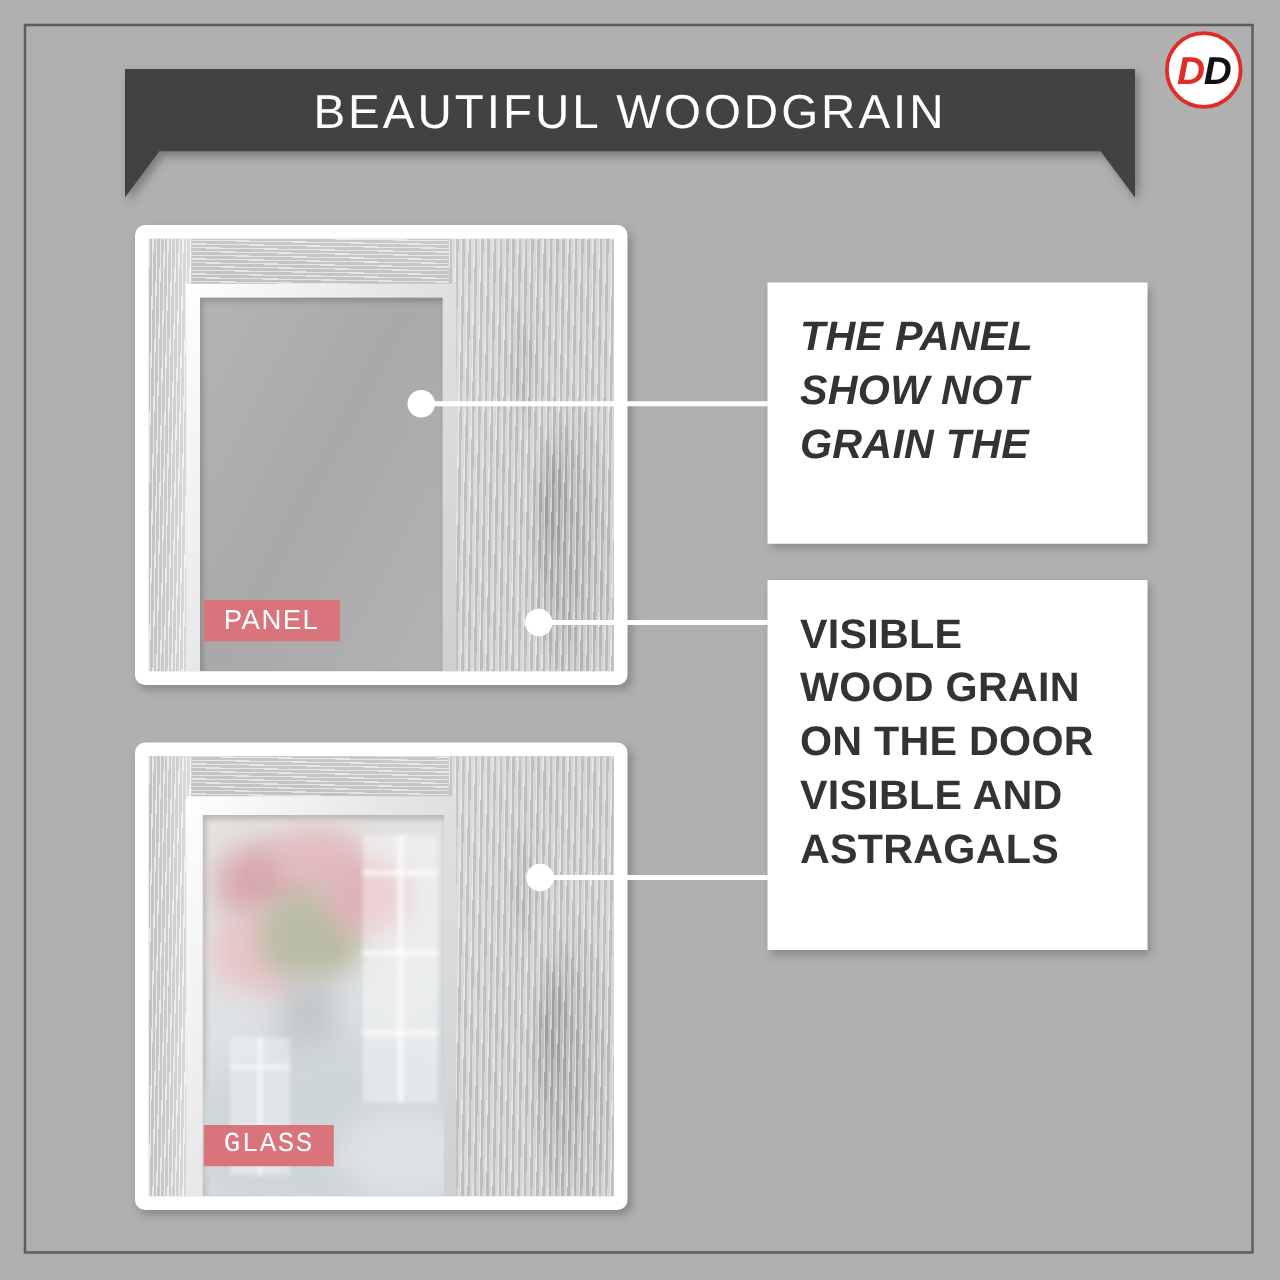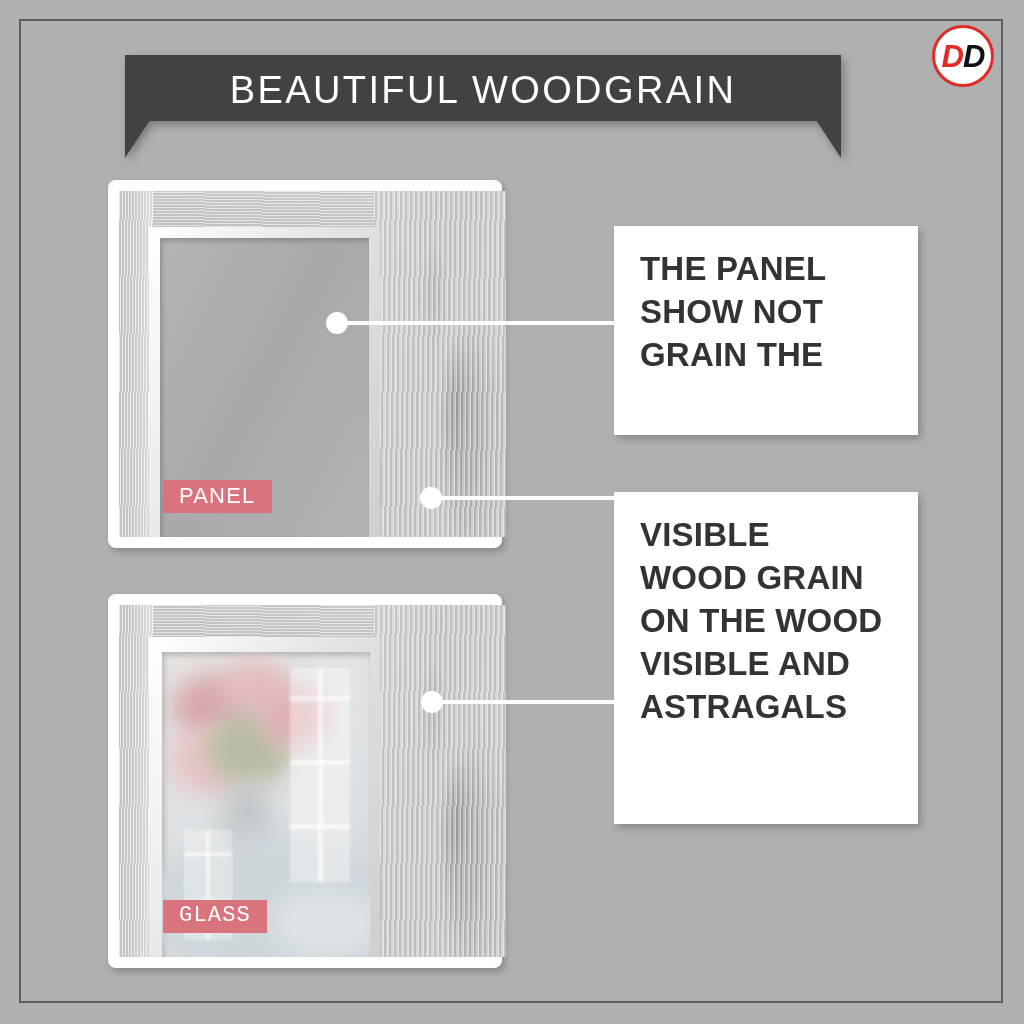--- a/index.html
+++ b/index.html
@@ -24,23 +24,23 @@
     width: 984px;
     height: 984px;
     border: 2px solid #5e5e5e;
     box-sizing: border-box;
     pointer-events: none;
   }
 
   
   .ribbon-wrap {
     position: absolute;
-    left: 125px;
+    left: 100px;
     top: 55px;
-    width: 716px;
+    width: 808px;
     height: 103px;
     filter: drop-shadow(3px 4px 4px rgba(0,0,0,0.30));
   }
   .ribbon {
     position: absolute;
     inset: 0;
     background: #424242;
     -webkit-clip-path: polygon(0 0, 100% 0, 100% 100%, 100% 100%,
                         96.6% 64%, 3.4% 64%, 0 100%);
     clip-path: polygon(0 0, 100% 0, 100% 100%, 100% 100%,
@@ -92,21 +92,20 @@
     box-shadow: 3px 4px 7px rgba(0,0,0,0.22);
     padding: 11px;
     box-sizing: border-box;
   }
   .frame-inner {
     position: relative;
     width: 100%;
     height: 100%;
     overflow: hidden;
     background: #c8c8c8;
-    padding-left: 15px;
   }
   #frame-panel { left: 108px; top: 180px; width: 394px; height: 368px; }
   #frame-glass { left: 108px; top: 594px; width: 394px; height: 374px; }
 
   
   .door-stile {                       
     position: absolute;
     top: 0; bottom: 0;
     right: 0;
     background:
@@ -190,22 +189,22 @@
     background: #ffffff;
     box-shadow: 3px 4px 7px rgba(0,0,0,0.22);
     box-sizing: border-box;
     padding: 22px 26px;
     color: #333333;
     font-size: 33px;
     font-weight: bold;
     line-height: 1.30;
     letter-spacing: 0.2px;
   }
-  #callout-1 { left: 614px; top: 226px; width: 304px; height: 209px; }
-  #callout-2 { left: 614px; top: 492px; width: 304px; height: 332px; }
+  #callout-1 { left: 614px; top: 226px; width: 304px; height: 209px; font-style: italic; }
+  #callout-2 { left: 614px; top: 464px; width: 304px; height: 296px; }
 
   
   .conn-line {
     position: absolute;
     height: 4px;
     background: #ffffff;
   }
   .conn-dot {
     position: absolute;
     width: 22px;
@@ -295,18 +294,18 @@
 
   <div class="callout" id="callout-1">
     <div>THE PANEL</div>
     <div>SHOW NOT</div>
     <div>GRAIN THE</div>
   </div>
 
   <div class="callout" id="callout-2">
     <div>VISIBLE</div>
     <div>WOOD GRAIN</div>
-    <div>ON THE WOOD</div>
+    <div>ON THE DOOR</div>
     <div>VISIBLE AND</div>
     <div>ASTRAGALS</div>
   </div>
 
 </div>
 
 </body></html>

